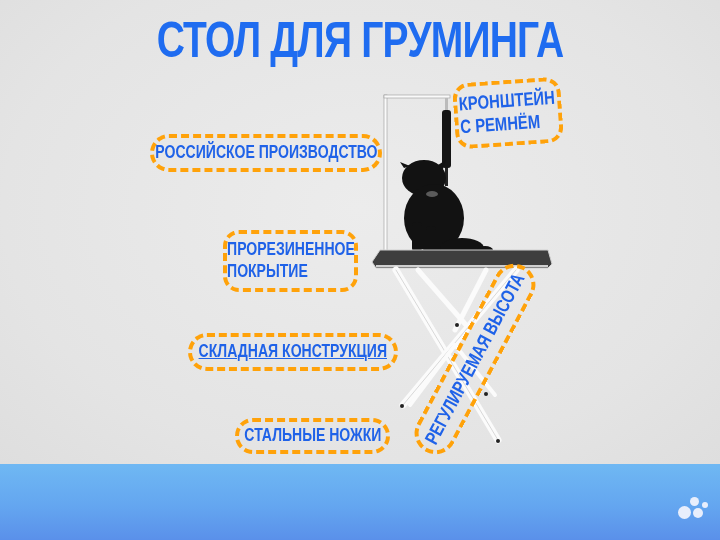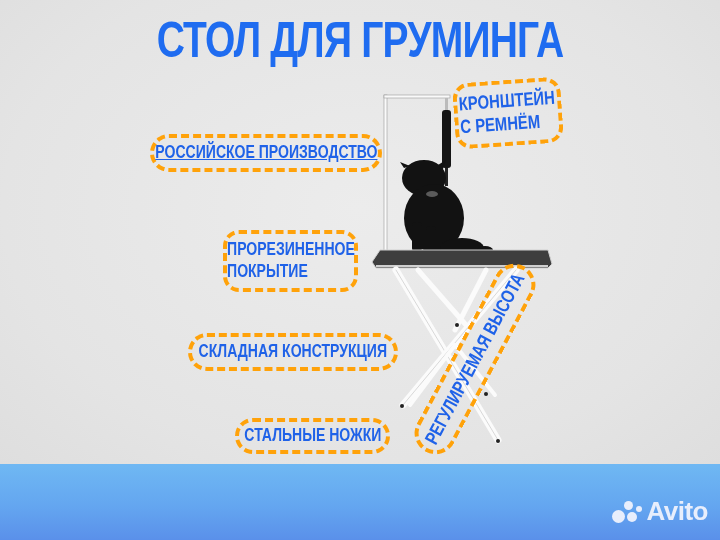--- a/index.html
+++ b/index.html
@@ -23,25 +23,25 @@
     position: absolute;
     border: 4px dashed #ffa20a;
     border-radius: 16px;
     color: #1f62e8;
     font-weight: 700;
     display: flex; align-items: center; justify-content: center;
     text-align: left;
     line-height: 1.2;
   }
   .label span { display: inline-block; transform: scaleX(0.78); transform-origin: center; white-space: nowrap; }
-  .l1 { left: 150px; top: 134px; width: 232px; height: 38px; font-size: 18px; border-radius: 19px; text-decoration: underline; }
+  .l1 { left: 150px; top: 134px; width: 232px; height: 38px; font-size: 18px; border-radius: 19px; }
   .l2 { left: 454px; top: 80px; width: 108px; height: 66px; font-size: 19px; transform: rotate(-4deg); }
   .l2 span, .l3 span { white-space: pre-line; }
   .l3 { left: 223px; top: 230px; width: 135px; height: 62px; font-size: 18px; justify-content: center; }
-  .l4 { left: 188px; top: 333px; width: 210px; height: 38px; font-size: 18px; border-radius: 19px; }
+  .l4 { left: 188px; top: 333px; width: 210px; height: 38px; font-size: 18px; border-radius: 19px; text-decoration: underline; }
   .l5 { left: 235px; top: 418px; width: 155px; height: 36px; font-size: 18px; border-radius: 18px; align-items: center; }
   .l6 {
     left: 370px; top: 338px; width: 210px; height: 42px; font-size: 19px; border-radius: 21px;
     transform: rotate(-62deg);
   }
   .scene { position: absolute; left: 0; top: 0; width: 720px; height: 464px; }
   .bottom-band {
     position: absolute; left: 0; top: 464px; width: 720px; height: 76px;
     background: linear-gradient(180deg, #6fb8f3 0%, #64a6f0 55%, #5a90ea 100%);
   }
@@ -125,14 +125,13 @@
 
 <div class="bottom-band"></div>
 
 <div class="avito">
   <div class="avito-logo">
     <i style="left:0;top:10px;width:13px;height:13px;"></i>
     <i style="left:12px;top:1px;width:9px;height:9px;"></i>
     <i style="left:15px;top:12px;width:10px;height:10px;"></i>
     <i style="left:24px;top:6px;width:6px;height:6px;"></i>
   </div>
-  <span>Avito</span>
 </div>
 
 </body></html>

